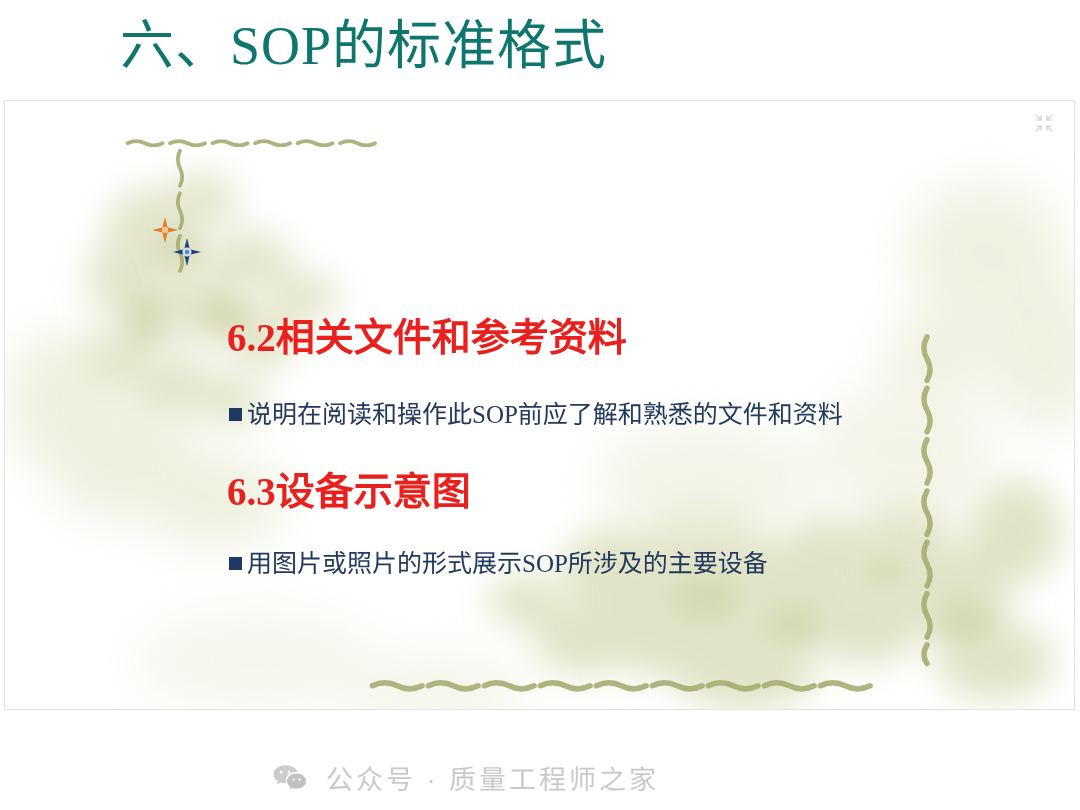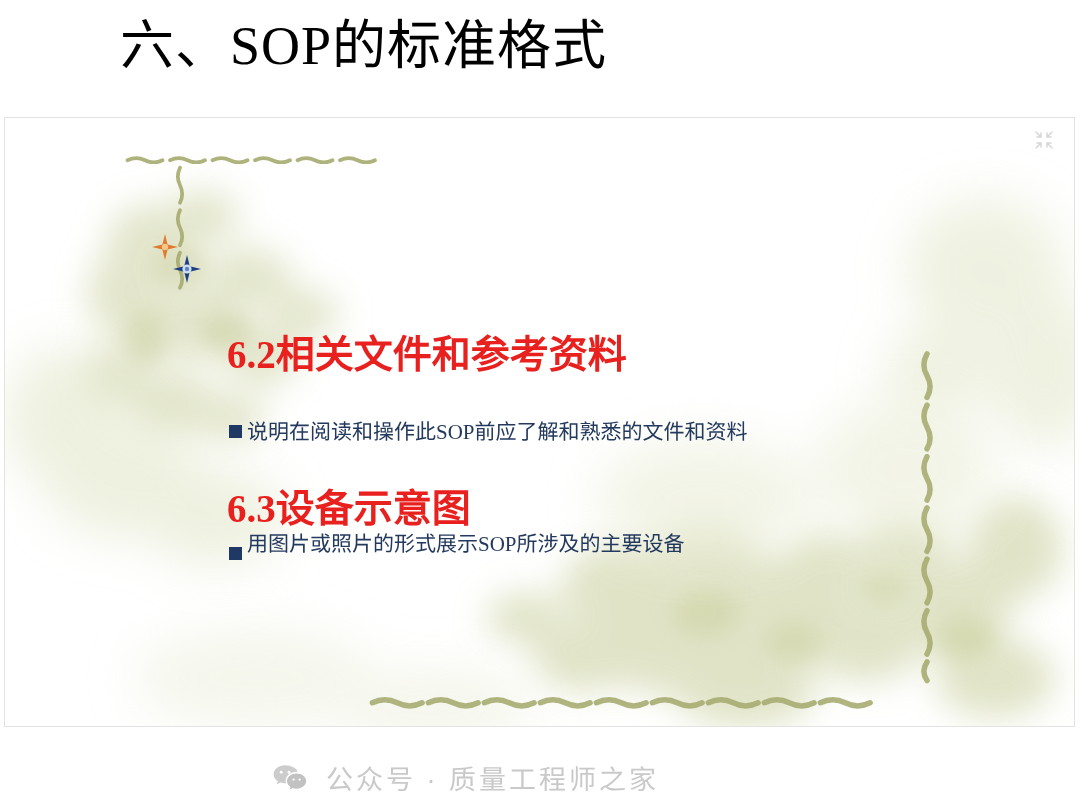--- a/index.html
+++ b/index.html
@@ -17,38 +17,37 @@
   }
 
   
   #page-title {
     position: absolute;
     left: 120px;
     top: 8px;
     font-family: "Liberation Serif", "DejaVu Serif", serif;
     font-size: 54px;
     line-height: 76px;
-    color: #000000;
+    color: #0f766e;
     letter-spacing: 1px;
     white-space: nowrap;
     font-weight: 400;
   }
 
   
   #slide-frame {
     position: absolute;
     left: 4px;
     top: 100px;
     width: 1071px;
     height: 610px;
     background: #ffffff;
     border: 1px solid #e3e3e3;
     box-sizing: border-box;
     overflow: hidden;
-    margin-top: 17px;
   }
   #bg-art {
     position: absolute;
     inset: 0;
     overflow: hidden;
   }
 
   
   .wavy-h {
     position: absolute;
@@ -111,21 +110,21 @@
     width: 13px;
     height: 13px;
     background: #1f3864;
     margin-top: 9px;
     margin-right: 5px;
     flex: 0 0 auto;
   }
   .bullet-text {
     color: #23395d;
     font-family: "Liberation Serif", "DejaVu Serif", serif;
-    font-size: 21px;
+    font-size: 25px;
     line-height: 32px;
     white-space: nowrap;
   }
 
   
   #footer-watermark {
     position: absolute;
     left: 0;
     top: 745px;
     width: 932px;
@@ -297,21 +296,21 @@
 
     <div class="heading-red" style="left:222px; top:214px;">6.2相关文件和参考资料</div>
 
     <div class="bullet-row" style="left:224px; top:298px;">
       <span class="bullet-sq"></span>
       <span class="bullet-text">说明在阅读和操作此SOP前应了解和熟悉的文件和资料</span>
     </div>
 
     <div class="heading-red" style="left:222px; top:368px;">6.3设备示意图</div>
 
-    <div class="bullet-row" style="left:224px; top:410px;align-items:flex-end;">
+    <div class="bullet-row" style="left:224px; top:447px;">
       <span class="bullet-sq"></span>
       <span class="bullet-text">用图片或照片的形式展示SOP所涉及的主要设备</span>
     </div>
 
 
   </div>
 </div>
 
 <div id="footer-watermark">
   <svg id="wechat-icon" viewBox="0 0 34 30">

